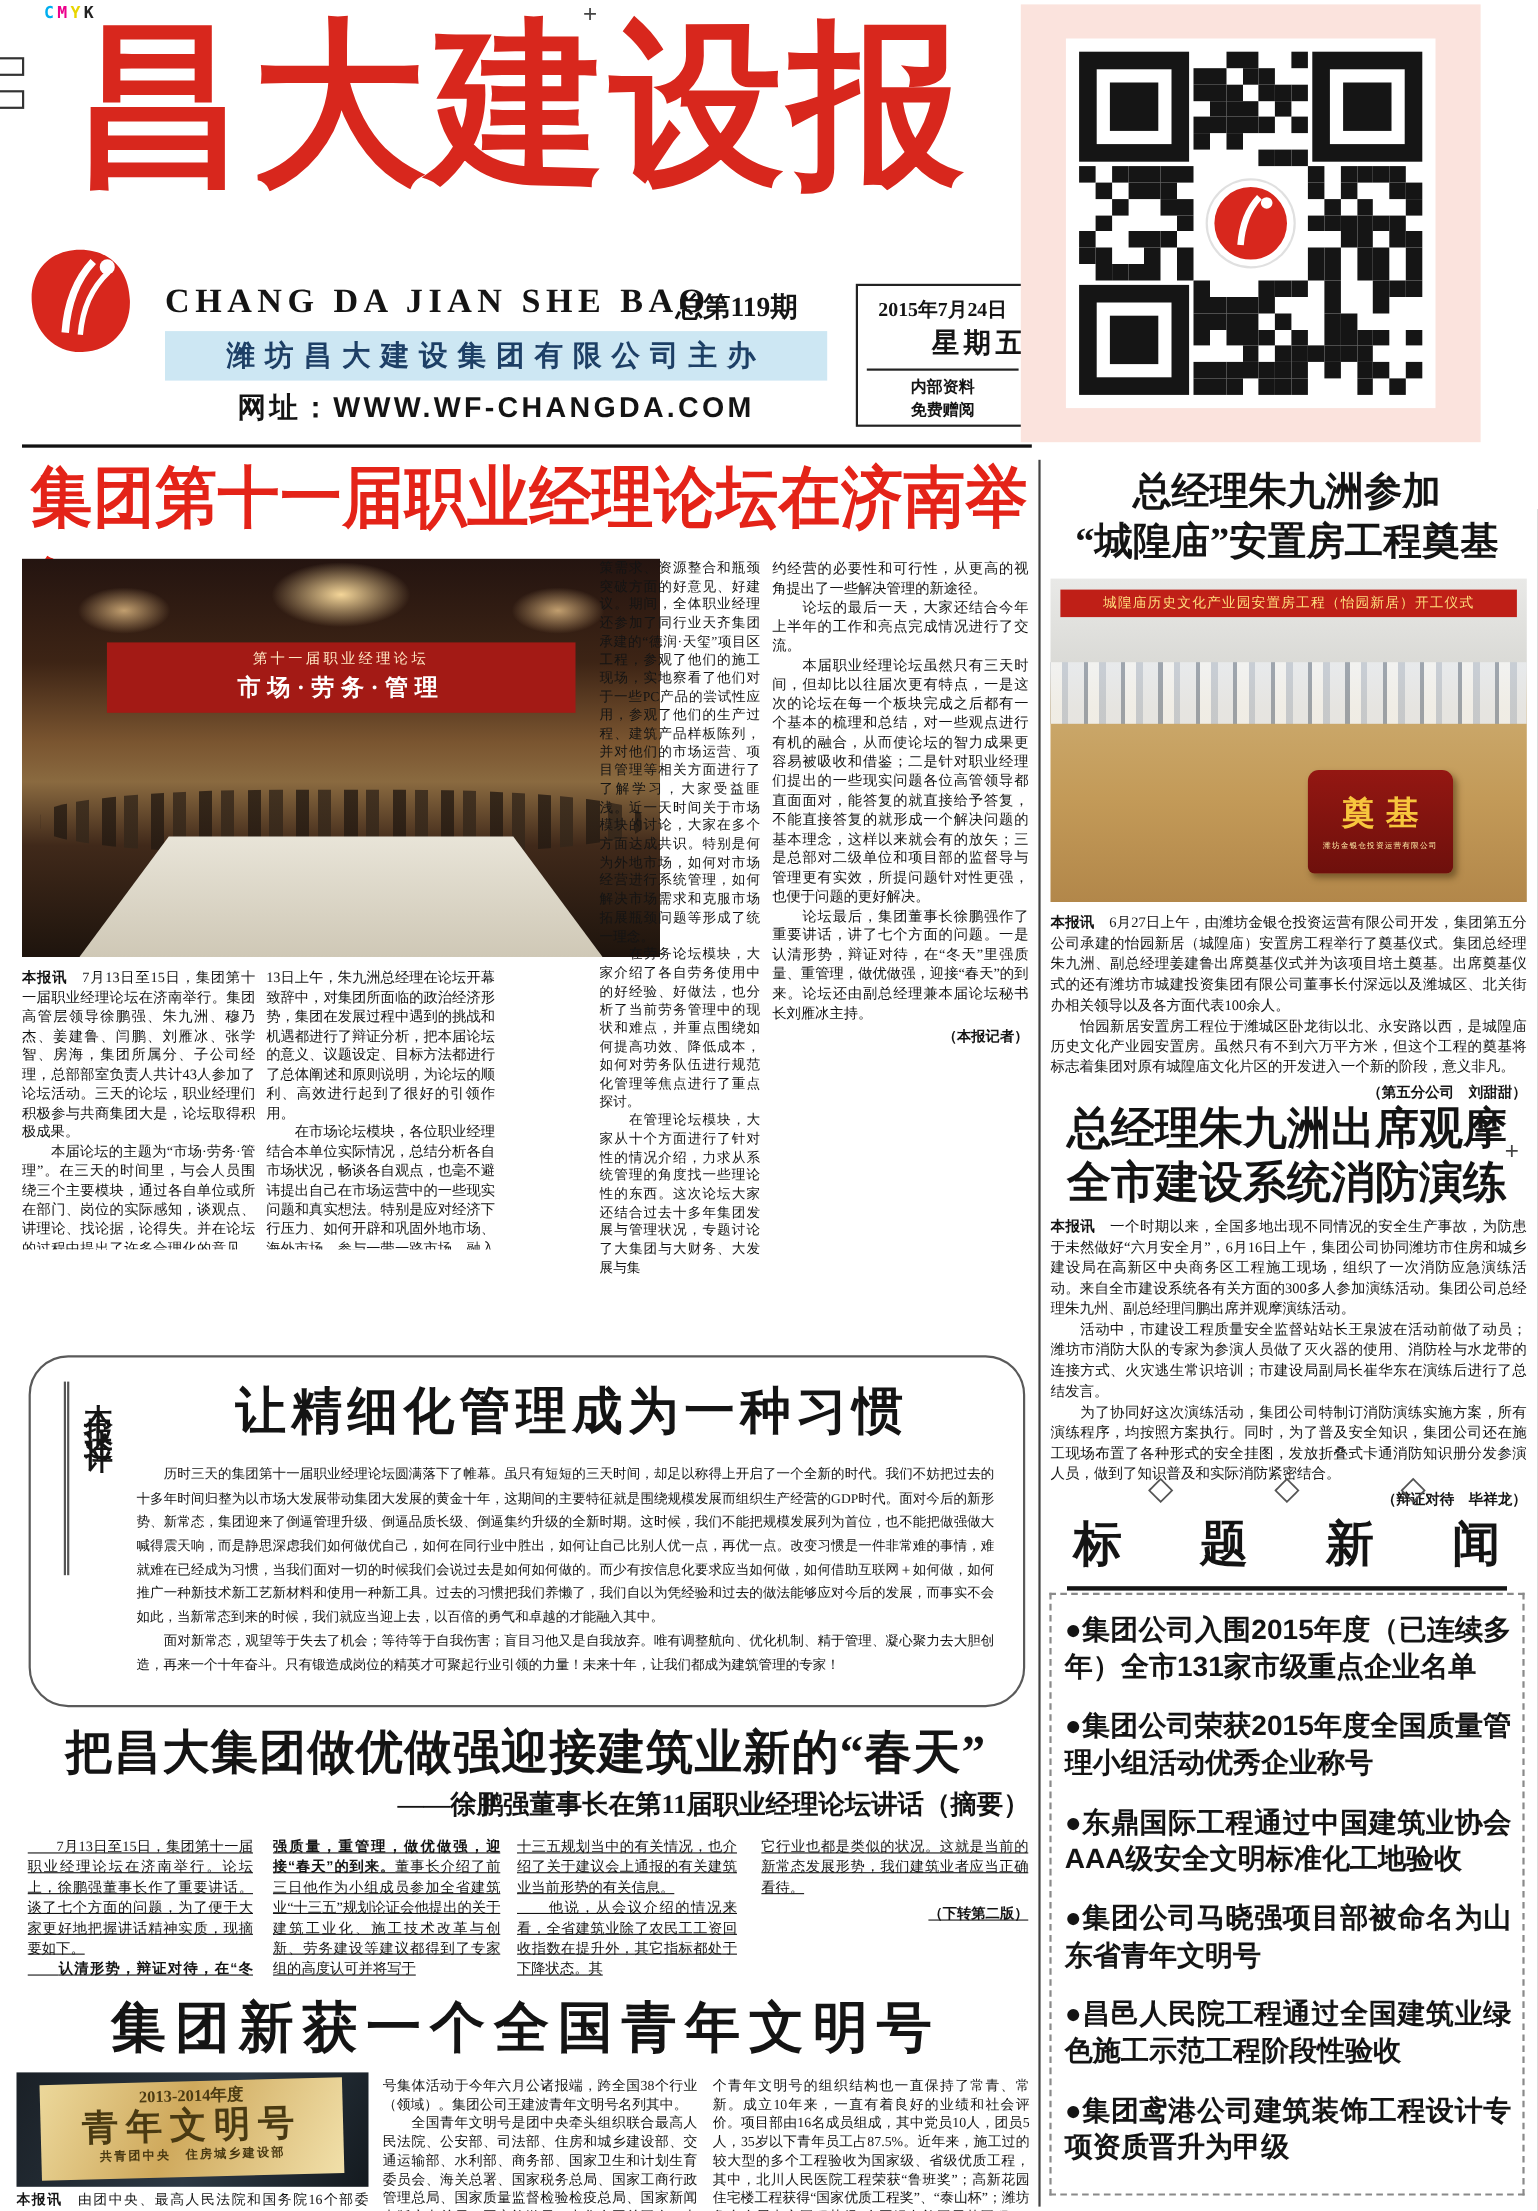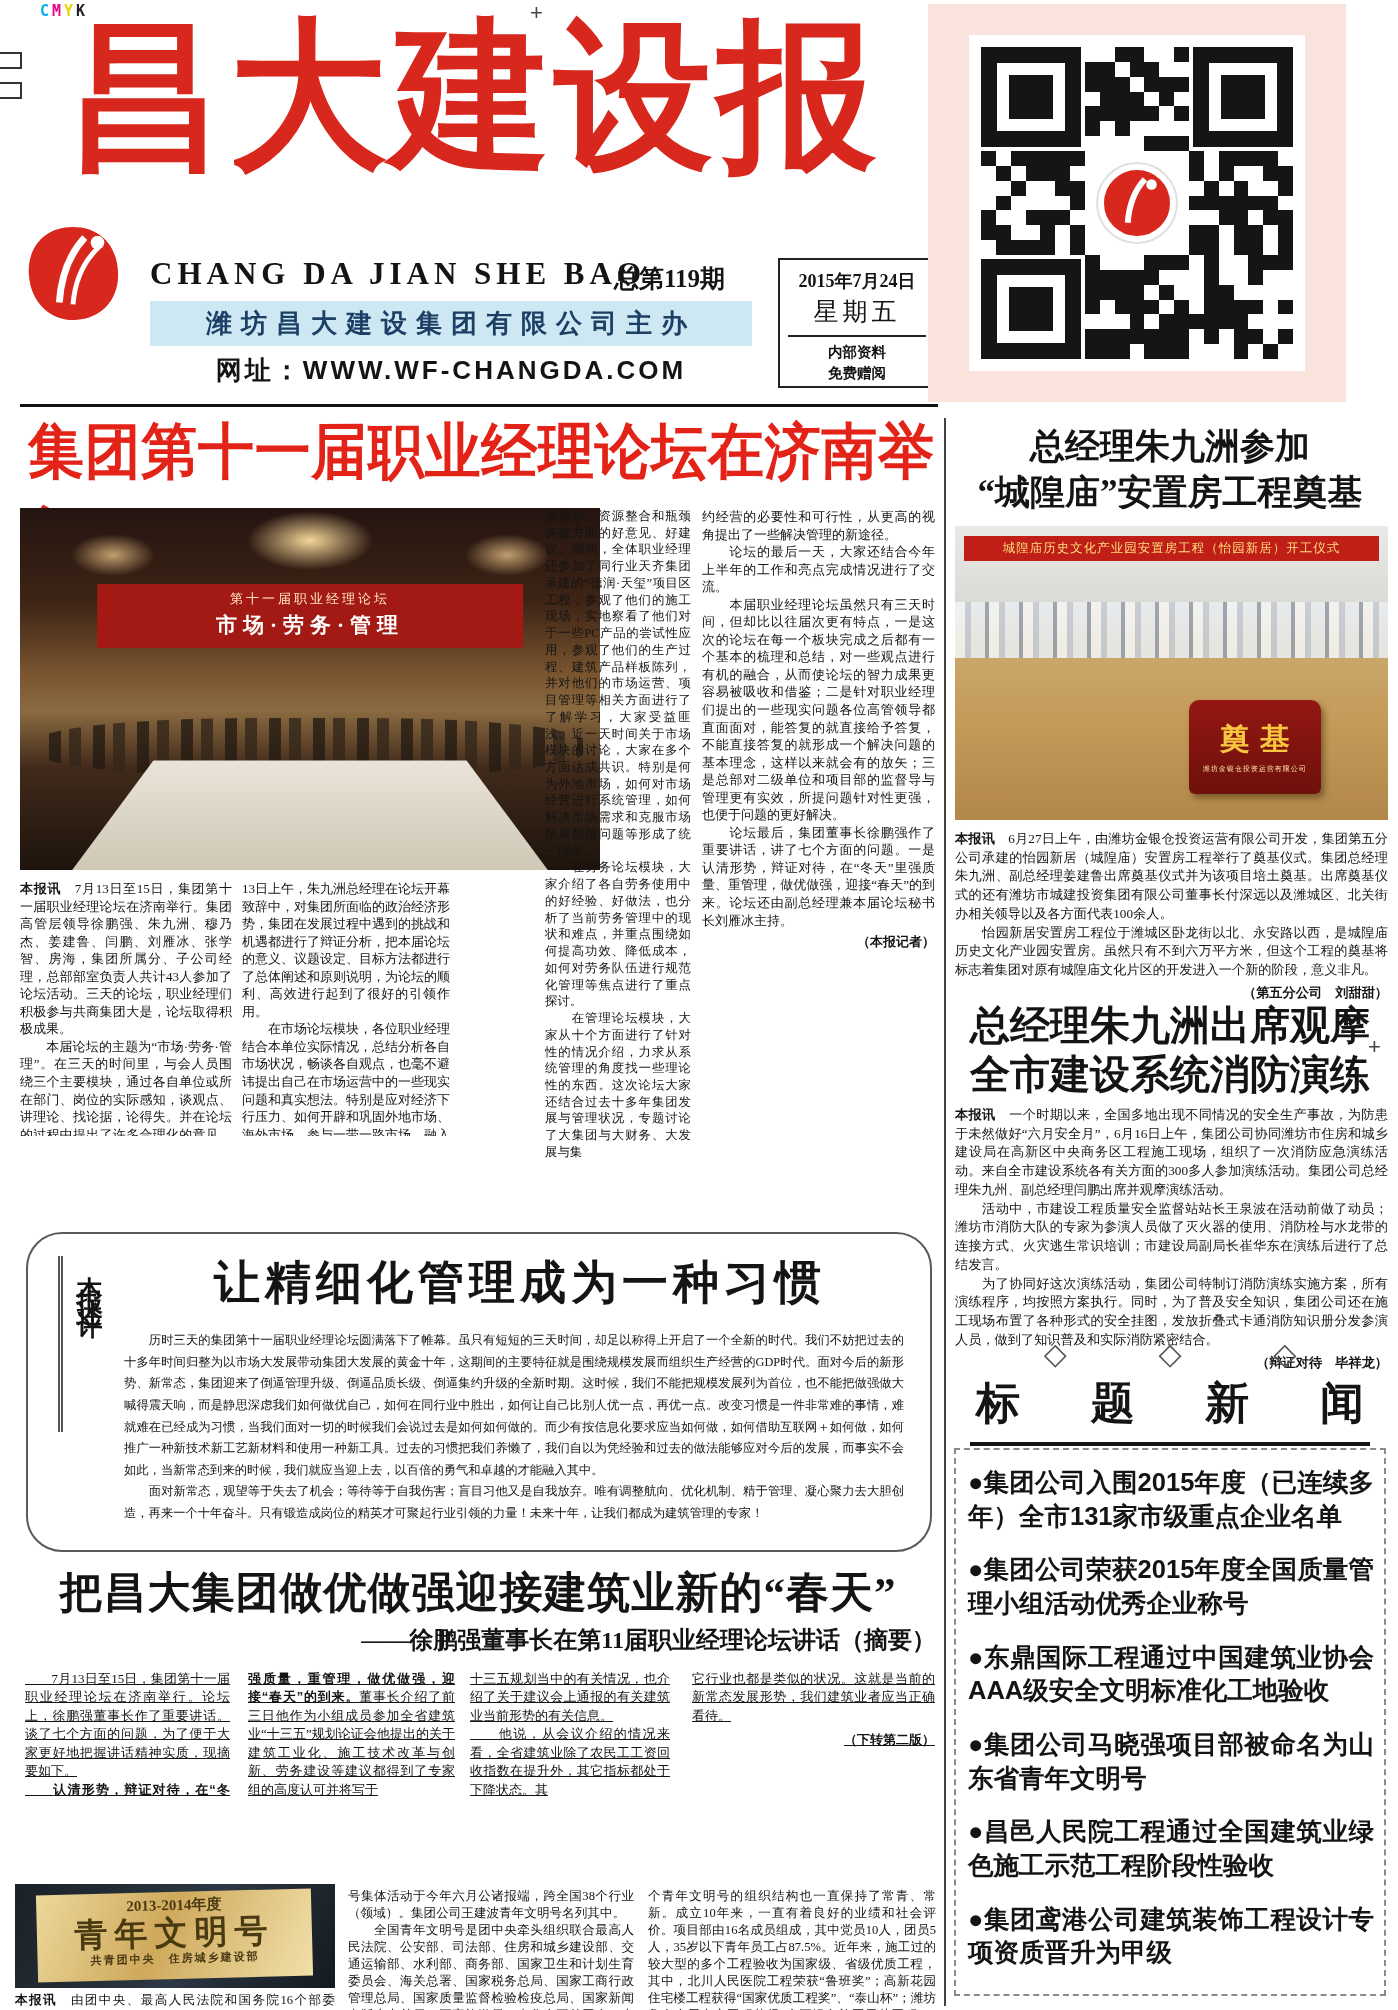--- a/index.html
+++ b/index.html
@@ -25,21 +25,21 @@
   .pinyin{position:absolute;left:150px;top:256px;font-size:31px;font-weight:700;letter-spacing:5px;}
   .issue{position:absolute;left:614px;top:262px;font-size:25px;font-weight:700;}
   .org-bar{position:absolute;left:150px;top:301px;width:602px;height:45px;background:var(--blue-bg);
       color:var(--blue-text);font-weight:700;font-size:26px;letter-spacing:9px;text-align:center;line-height:45px;
       font-family:"Liberation Sans","DejaVu Sans",sans-serif;}
   .website{position:absolute;left:150px;top:353px;width:602px;text-align:center;font-size:26px;font-weight:700;
       letter-spacing:3px;font-family:"Liberation Sans","DejaVu Sans",sans-serif;}
   .date-box{position:absolute;left:778px;top:258px;width:158px;height:130px;border:2px solid #222;
       box-sizing:border-box;text-align:center;background:#fff;}
   .date-box .d1{font-size:18px;font-weight:700;margin-top:9px;}
-  .date-box .d2{font-size:25px;font-weight:400;margin-top:2px;letter-spacing:4px;}
+  .date-box .d2{font-size:25px;font-weight:700;margin-top:2px;letter-spacing:4px;text-align:right;}
   .date-box .sep{border-top:2px solid #222;margin:7px 8px 5px;}
   .date-box .n{font-size:14.5px;line-height:1.45;font-weight:600;}
 
   
   .qr-panel{position:absolute;left:928px;top:4px;width:418px;height:398px;background:var(--pink-bg);
       display:flex;align-items:center;justify-content:center;}
   .qr{position:relative;width:336px;height:336px;background:#fff;display:grid;box-sizing:border-box;padding:12px;
       grid-template-columns:repeat(21,1fr);grid-template-rows:repeat(21,1fr);}
   .qr .c{background:#151515;}
   .qr .f{position:absolute;width:100px;height:100px;border:16px solid #151515;box-sizing:border-box;background:#fff;}
@@ -664,20 +664,21 @@
 
   <h2 class="sp-headline">把昌大集团做优做强迎接建筑业新的“春天”</h2>
   <div class="sp-sub">——徐鹏强董事长在第11届职业经理论坛讲话（摘要）</div>
   <div class="sp-col sp1"><span>　　7月13日至15日，集团第十一届职业经理论坛在济南举行。论坛上，徐鹏强董事长作了重要讲话。谈了七个方面的问题，为了便于大家更好地把握讲话精神实质，现摘要如下。
 　　</span><span class="sp-bold">认清形势，辩证对待，在“冬天”里</span></div>
   <div class="sp-col sp2"><span class="sp-bold">强质量，重管理，做优做强，迎接“春天”的到来。</span><span>董事长介绍了前三日他作为小组成员参加全省建筑业“十三五”规划论证会他提出的关于建筑工业化、施工技术改革与创新、劳务建设等建议都得到了专家组的高度认可并将写于</span></div>
   <div class="sp-col sp3">十三五规划当中的有关情况，也介绍了关于建议会上通报的有关建筑业当前形势的有关信息。
 　　他说，从会议介绍的情况来看，全省建筑业除了农民工工资回收指数在提升外，其它指标都处于下降状态。其</div>
   <div class="sp-col sp4"><span>它行业也都是类似的状况。这就是当前的新常态发展形势，我们建筑业者应当正确看待。</span><span class="continued">（下转第二版）</span></div>
 
+  <h2 class="yc-headline">集团新获一个全国青年文明号</h2>
   <div class="photo-plaque">
     <div class="plaque">
       <div class="p1">2013-2014年度</div>
       <div class="p2">青年文明号</div>
       <div class="p3">共青团中央　住房城乡建设部</div>
     </div>
   </div>
   <div class="ncol ycA"><span class="lead">本报讯</span><span>　由团中央、最高人民法院和国务院16个部委（局）联合命名2013—2014年度全国青年文明</span></div>
   <div class="ncol ycB">号集体活动于今年六月公诸报端，跨全国38个行业（领域）。集团公司王建波青年文明号名列其中。
 　　全国青年文明号是团中央牵头组织联合最高人民法院、公安部、司法部、住房和城乡建设部、交通运输部、水利部、商务部、国家卫生和计划生育委员会、海关总署、国家税务总局、国家工商行政管理总局、国家质量监督检验检疫总局、国家新闻出版广电总局、国家旅游局、中华全国总工会、中国民用航空局等部门联合评选命名的优秀青年集体，这些优秀青年集体工作业绩突出、业务素质精湛、岗位作风过硬，被命名为全国青年文明号是一项崇高的荣誉。

